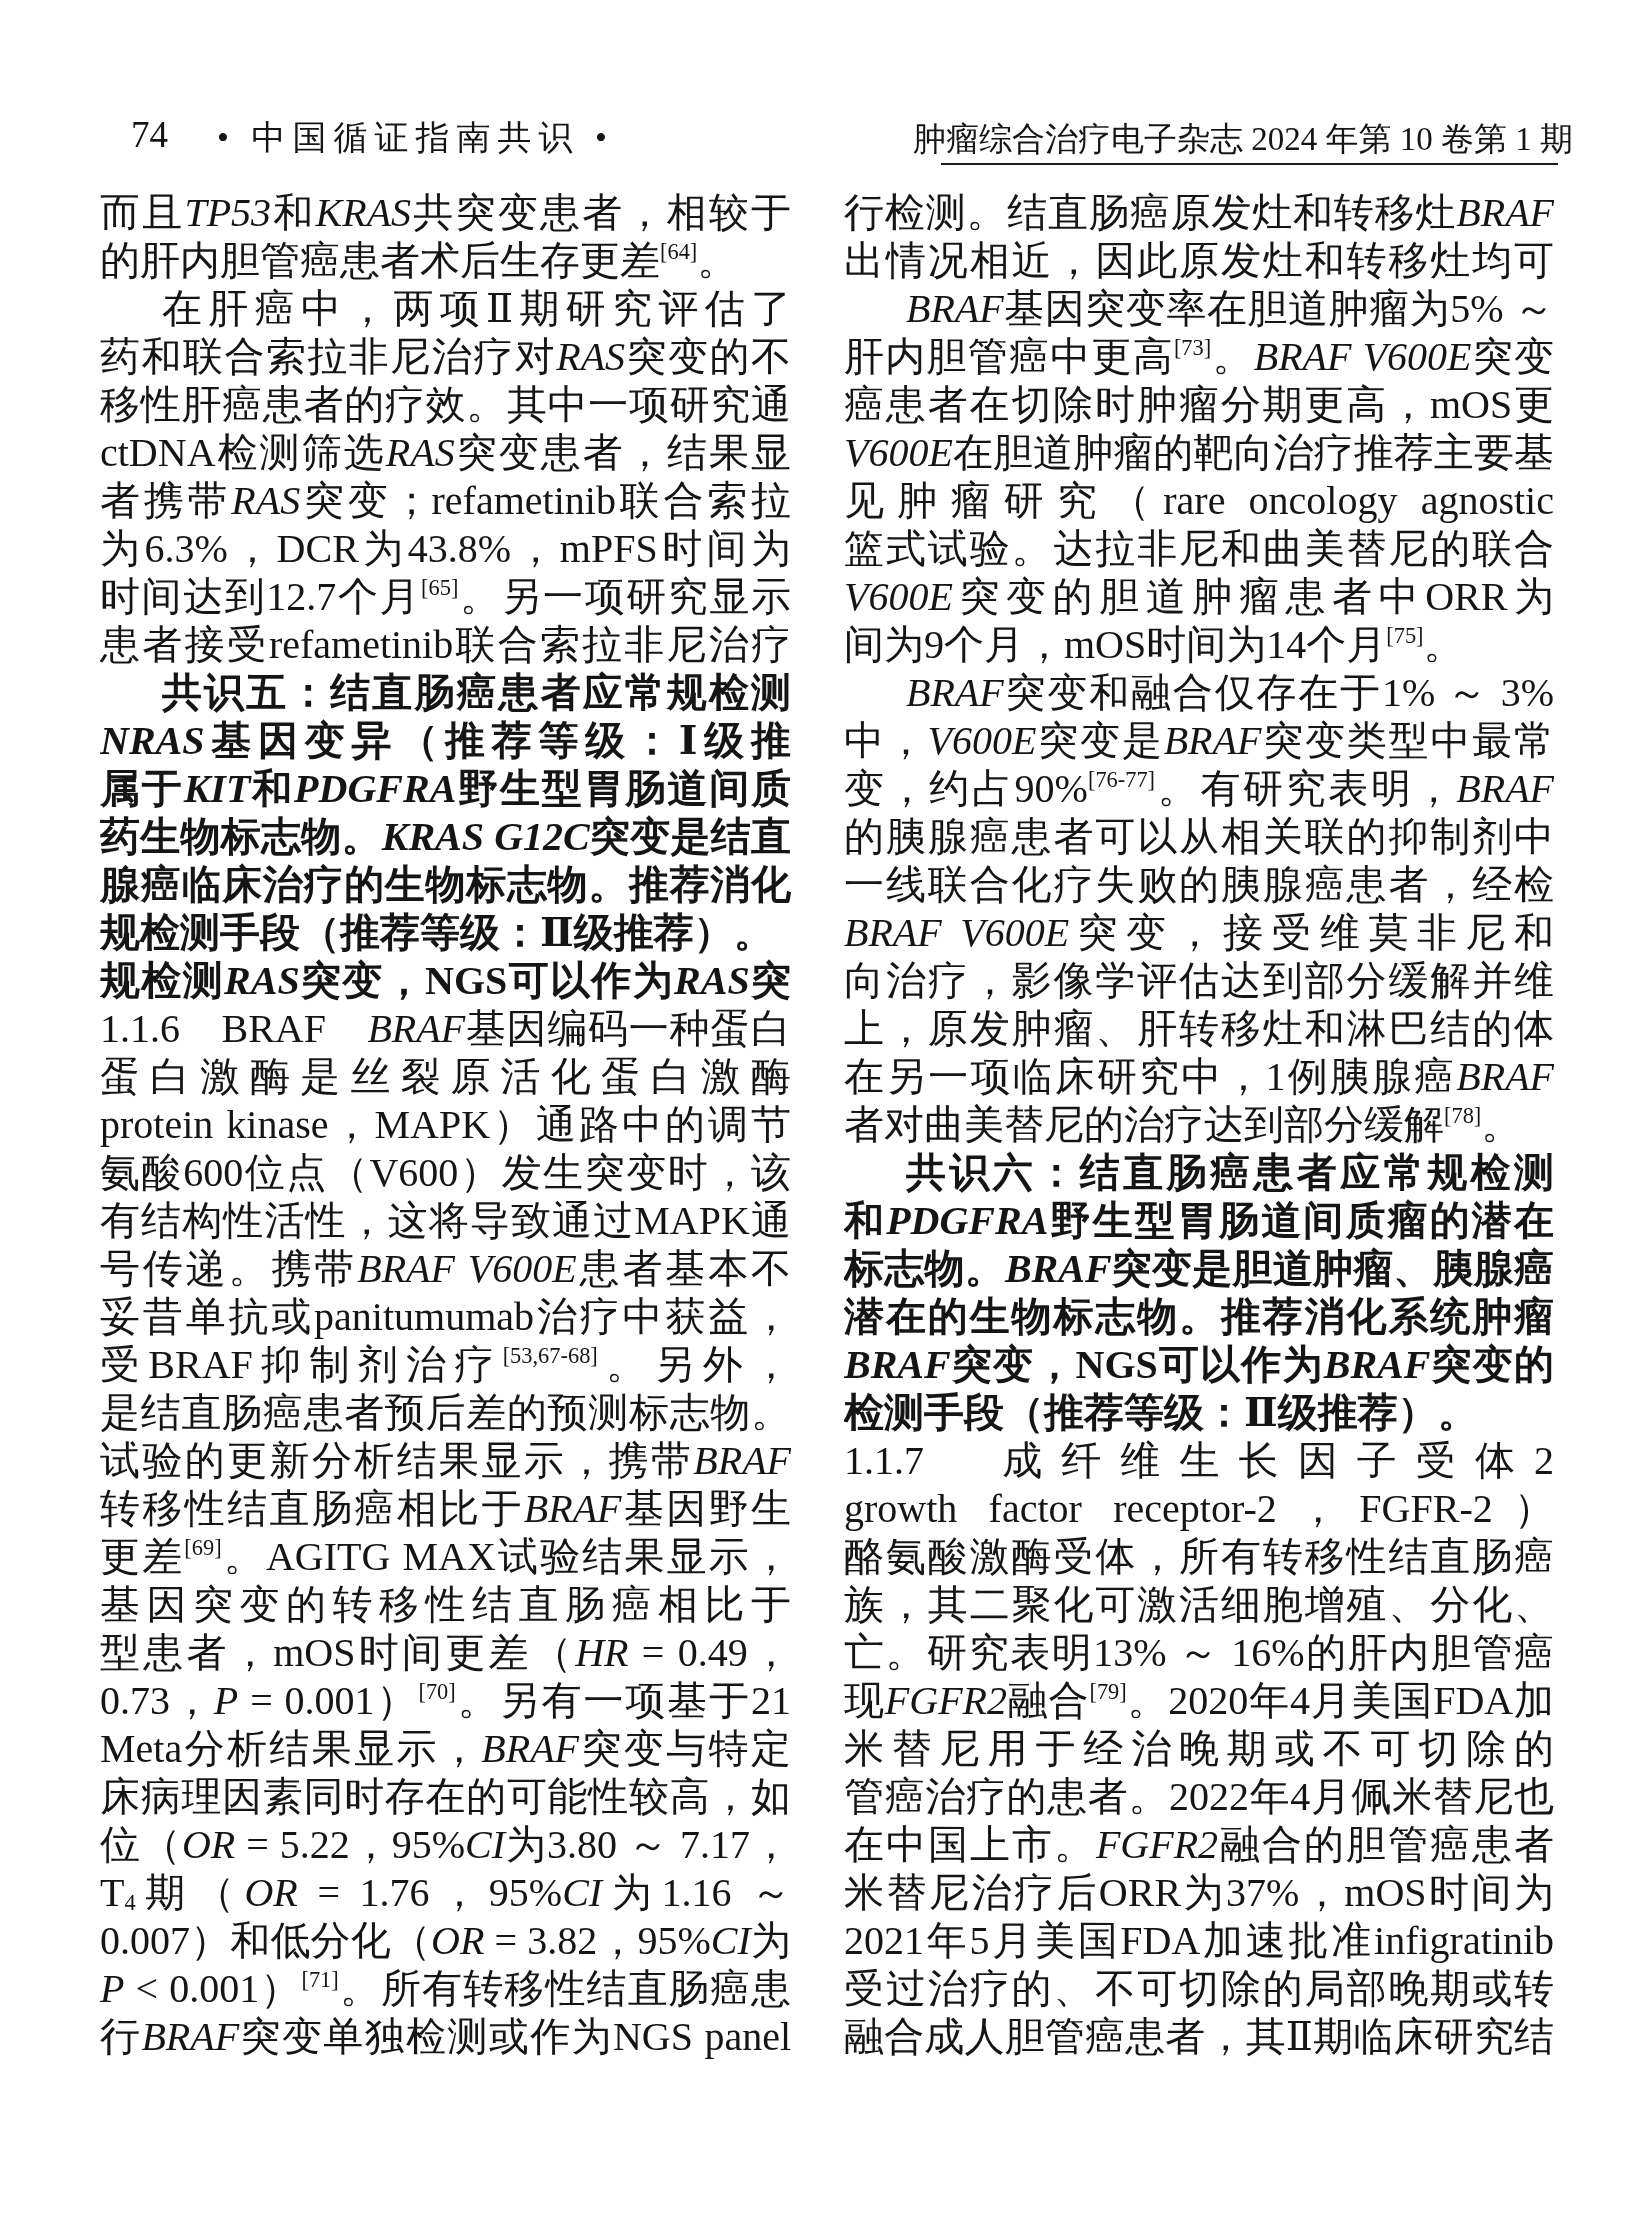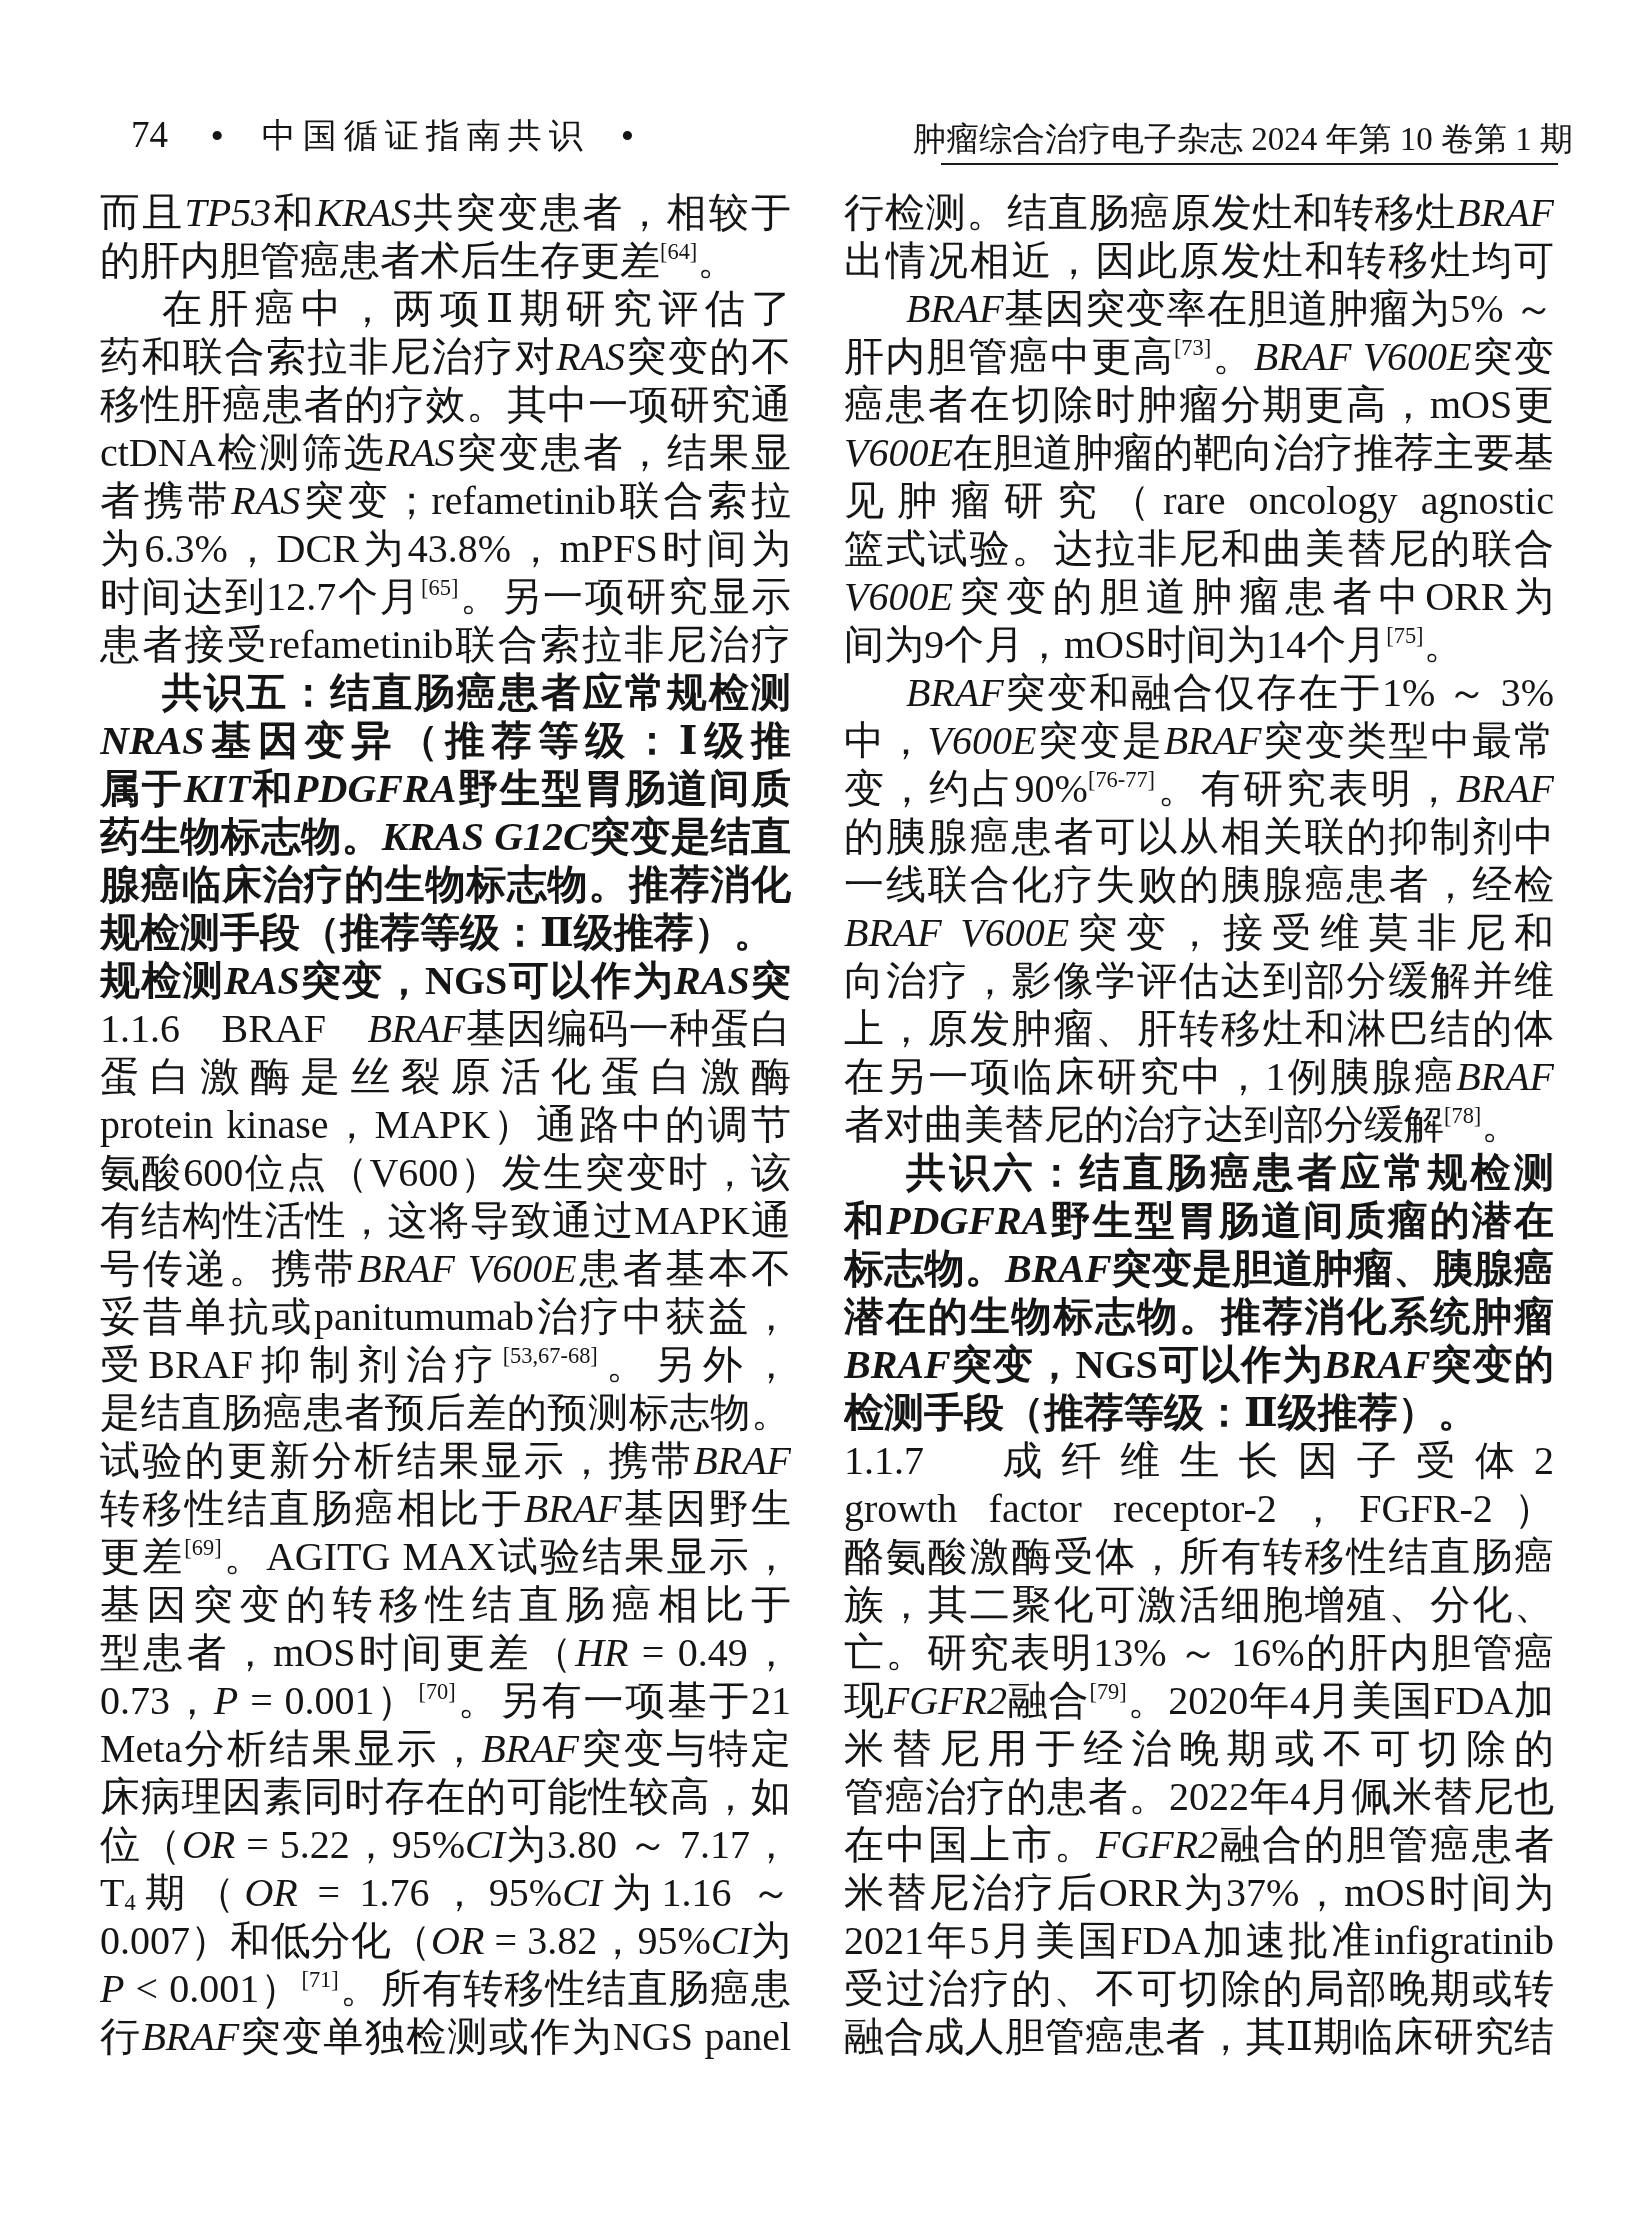--- a/index.html
+++ b/index.html
@@ -10,24 +10,24 @@
     font-family:"Liberation Serif","DejaVu Serif",serif;
     color:#151515;
     overflow:hidden;
   }
   
   #page-number{
     position:absolute;left:131px;top:115px;
     font-size:37px;line-height:40px;
   }
   #series-title{
-    position:absolute;left:207px;top:119px;
+    position:absolute;left:217px;top:119px;
     font-size:34px;line-height:38px;
     letter-spacing:7px;
-    font-family:Liberation Mono, monospace;
+    font-family:Liberation Serif, serif;
   }
   #journal-title{
     position:absolute;right:73px;top:120px;
     font-size:33px;line-height:38px;
   }
   #header-rule{
     position:absolute;left:941px;top:163px;
     width:617px;height:2px;background:#1c1c1c;
   }
   

